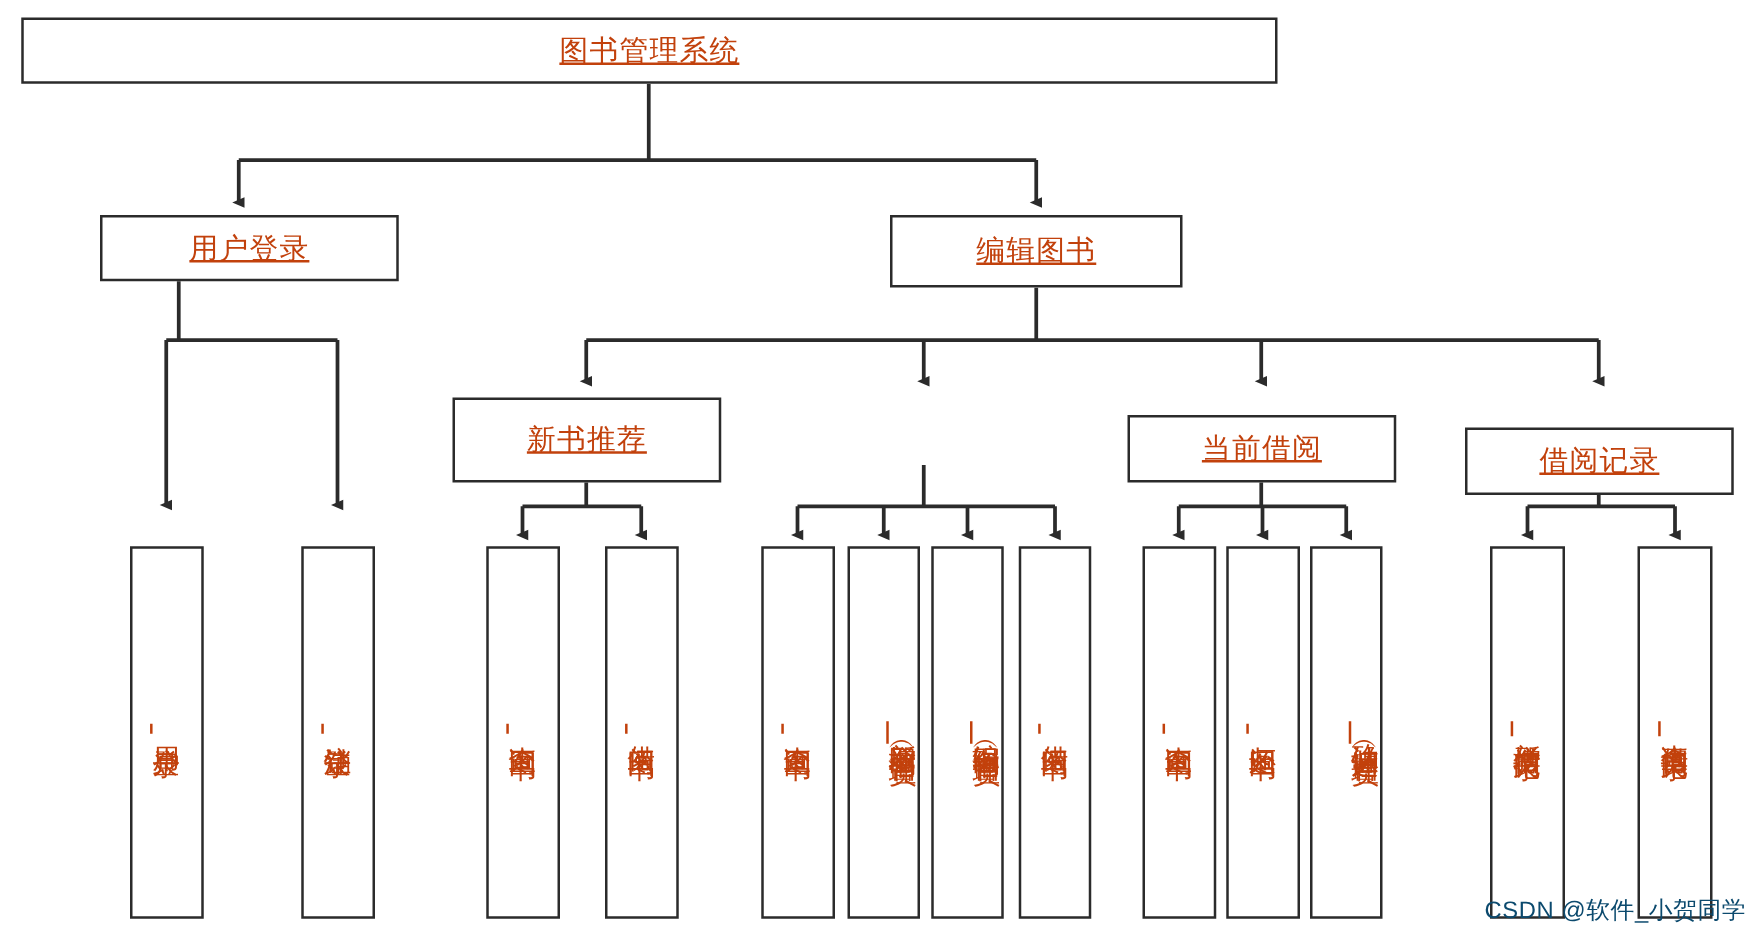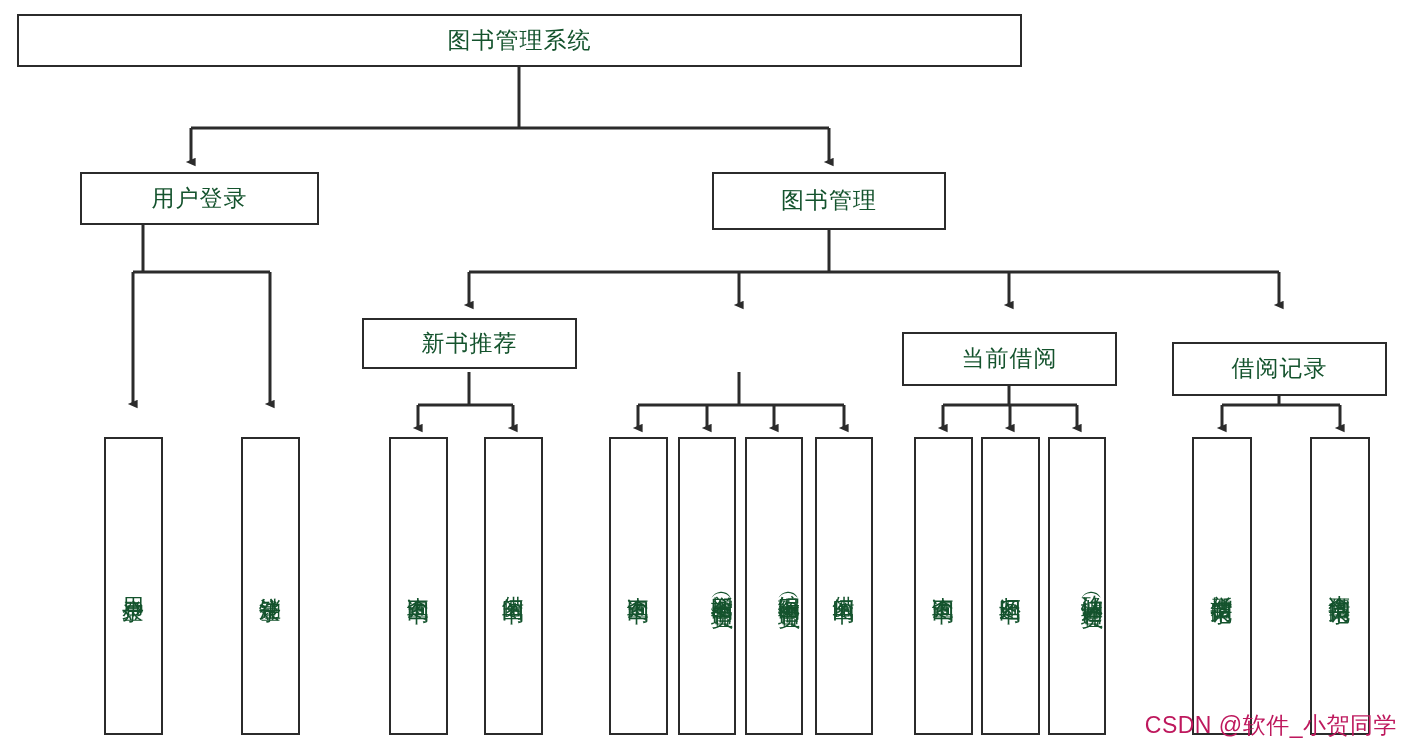--- a/index.html
+++ b/index.html
@@ -26,23 +26,24 @@
     height: 747px;
   }
   .node {
     position: absolute;
     box-sizing: border-box;
     background: #ffffff;
     border: 2px solid #2b2b2b;
     display: flex;
     align-items: center;
     justify-content: center;
-    color: #14532d;
+    color: #c2410c;
     text-align: center;
     z-index: 2;
+    text-decoration: underline;
   }
   .node-h {
     font-size: 23px;
     letter-spacing: 1px;
     line-height: 1.2;
   }
   .node-v {
     font-size: 22px;
     writing-mode: vertical-rl;
     text-orientation: upright;
@@ -56,22 +57,22 @@
     overflow: hidden;
   }
   .node-v.vcenter {
     align-items: center;
     padding-top: 0;
   }
   .watermark {
     position: absolute;
     right: 8px;
     bottom: 6px;
-    font-size: 23px;
-    color: #be185d;
+    font-size: 19px;
+    color: #0c4a6e;
     letter-spacing: 0.5px;
     z-index: 5;
     white-space: nowrap;
     user-select: none;
   }
 </style>
 </head>
 <body>
 
 <div id="diagram-root">
@@ -122,23 +123,23 @@
       <path d="M1279,372 L1279,405"></path>
       <path d="M1222,405 L1340,405"></path>
       <path d="M1222,405 L1222,428" marker-end="url(#arrow)"></path>
       <path d="M1340,405 L1340,428" marker-end="url(#arrow)"></path>
     </g>
   </svg>
 
   <div class="node node-h" style="left:17px; top:14px; width:1005px; height:53px;">图书管理系统</div>
 
   <div class="node node-h" style="left:80px; top:172px; width:239px; height:53px;">用户登录</div>
-  <div class="node node-h" style="left:712px; top:172px; width:234px; height:58px;">图书管理</div>
+  <div class="node node-h" style="left:712px; top:172px; width:234px; height:58px;">编辑图书</div>
 
-  <div class="node node-h" style="left:362px; top:318px; width:215px; height:51px;">新书推荐</div>
+  <div class="node node-h" style="left:362px; top:318px; width:215px; height:68px;">新书推荐</div>
   <div class="node node-h" style="left:902px; top:332px; width:215px; height:54px;">当前借阅</div>
   <div class="node node-h" style="left:1172px; top:318px; width:215px; height:54px;margin-top:24px;">借阅记录</div>
 
   <div class="node node-v vcenter" style="left:104px; top:437px; width:59px; height:298px;">用户登录</div>
   <div class="node node-v vcenter" style="left:241px; top:437px; width:59px; height:298px;">注销登录</div>
 
   <div class="node node-v vcenter" style="left:389px; top:437px; width:59px; height:298px;">查询图书</div>
   <div class="node node-v vcenter" style="left:484px; top:437px; width:59px; height:298px;">借阅图书</div>
 
   <div class="node node-v vcenter" style="left:609px; top:437px; width:59px; height:298px;">查询图书</div>

